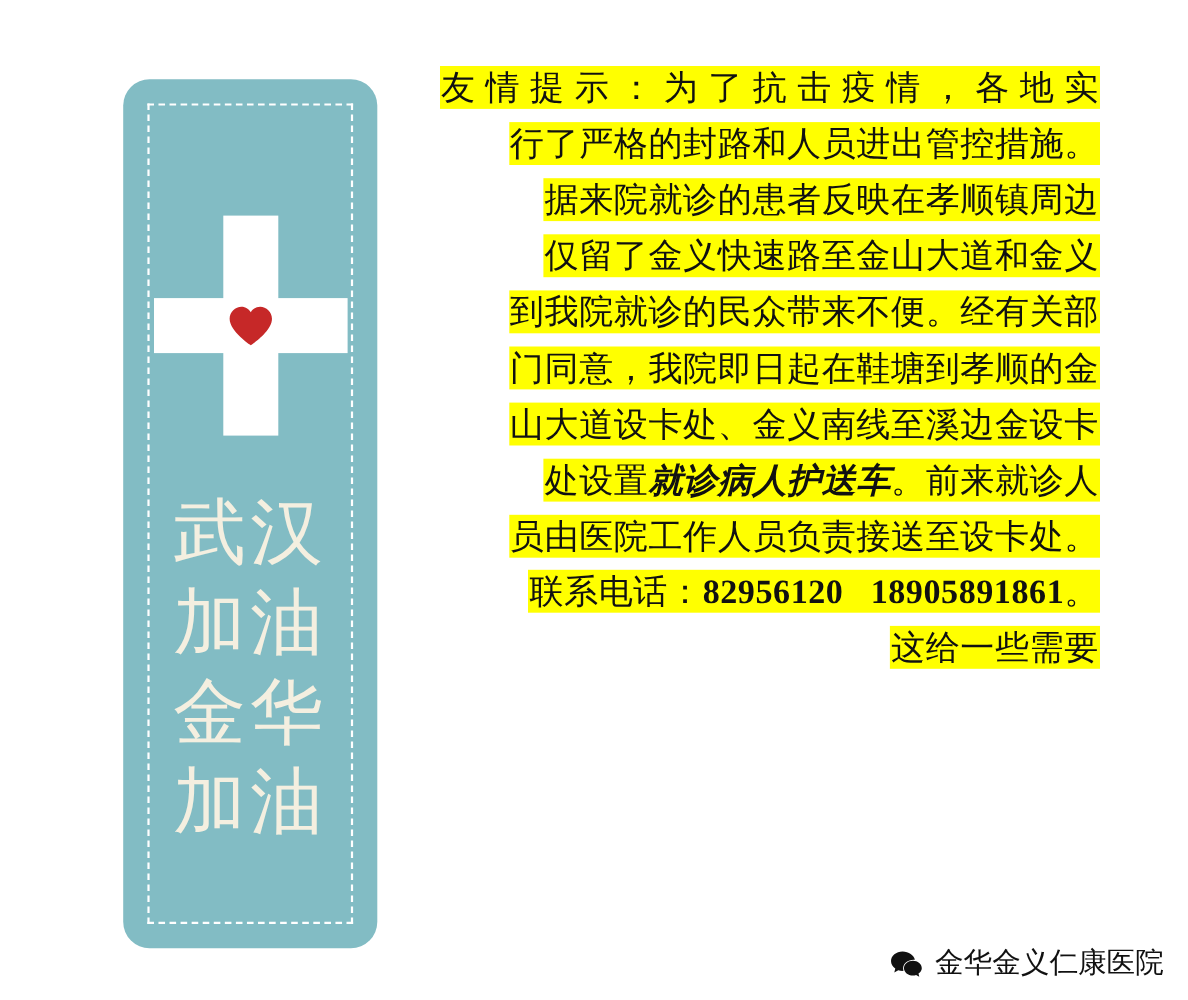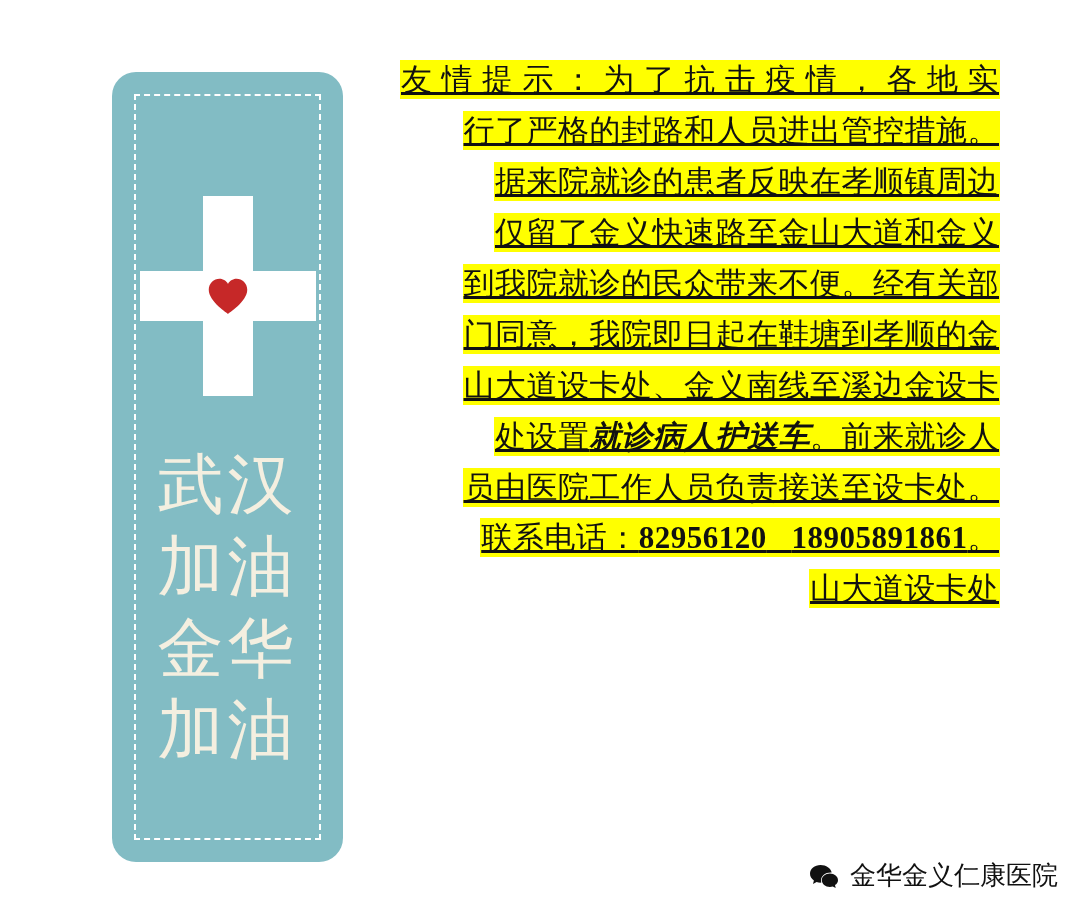--- a/index.html
+++ b/index.html
@@ -100,21 +100,20 @@
     top: 58px;
     width: 600px;
   }
   .body-col p {
     margin: 0 0 6px 0;
     font-size: 31px;
     line-height: 1.45;
     color: #111111;
     font-family: "Liberation Serif", serif;
     letter-spacing: 0.5px;
-    text-decoration: underline;
   }
   .hl {
     background: #ffff00;
     box-decoration-break: clone;
     -webkit-box-decoration-break: clone;
     padding: 2px 1px;
   }
   .para-justify {
     text-align: justify;
     text-align-last: justify;
@@ -179,21 +178,21 @@
     <p class="para-justify"><span class="hl">友情提示：为了抗击疫情，各地实</span></p>
     <p class="para-left"><span class="hl">行了严格的封路和人员进出管控措施。</span></p>
     <p class="para-left"><span class="hl">据来院就诊的患者反映在孝顺镇周边</span></p>
     <p class="para-left"><span class="hl">仅留了金义快速路至金山大道和金义</span></p>
     <p class="para-left"><span class="hl">到我院就诊的民众带来不便。经有关部</span></p>
     <p class="para-left"><span class="hl">门同意，我院即日起在鞋塘到孝顺的金</span></p>
     <p class="para-left"><span class="hl">山大道设卡处、金义南线至溪边金设卡</span></p>
     <p class="para-left"><span class="hl"><span>处设置</span><span class="emph">就诊病人护送车</span><span>。前来就诊人</span></span></p>
     <p class="para-left"><span class="hl">员由医院工作人员负责接送至设卡处。</span></p>
     <p class="para-left"><span class="hl"><span>联系电话：</span><span class="bold-num">82956120</span><span>&nbsp;&nbsp;&nbsp;</span><span class="bold-num">18905891861</span><span>。</span></span></p>
-    <p class="para-left"><span class="hl">山大道设卡处</span></p>
+    <p class="para-left"><span class="hl">这给一些需要</span></p>
   </div>
 
   <div class="footer">
     <svg class="wechat-icon" viewBox="0 0 32 32">
       <path d="M12.5 4C6.7 4 2 7.9 2 12.7c0 2.7 1.5 5.1 3.9 6.7L5 23l3.6-1.9c1.2.4 2.5.6 3.9.6.3 0 .6 0 .9-.1-.3-.7-.4-1.5-.4-2.3 0-4.4 4.3-7.9 9.6-7.9.4 0 .7 0 1.1.1C22.8 7.4 18.2 4 12.5 4z" fill="#111111"></path>
       <path d="M30 19.2c0-3.7-3.6-6.7-8.1-6.7s-8.1 3-8.1 6.7 3.6 6.7 8.1 6.7c1 0 2-.2 2.9-.5l2.9 1.5-.7-2.8c1.8-1.2 3-3 3-4.9z" fill="#111111"></path>
     </svg>
     <span>金华金义仁康医院</span>
   </div>
 

